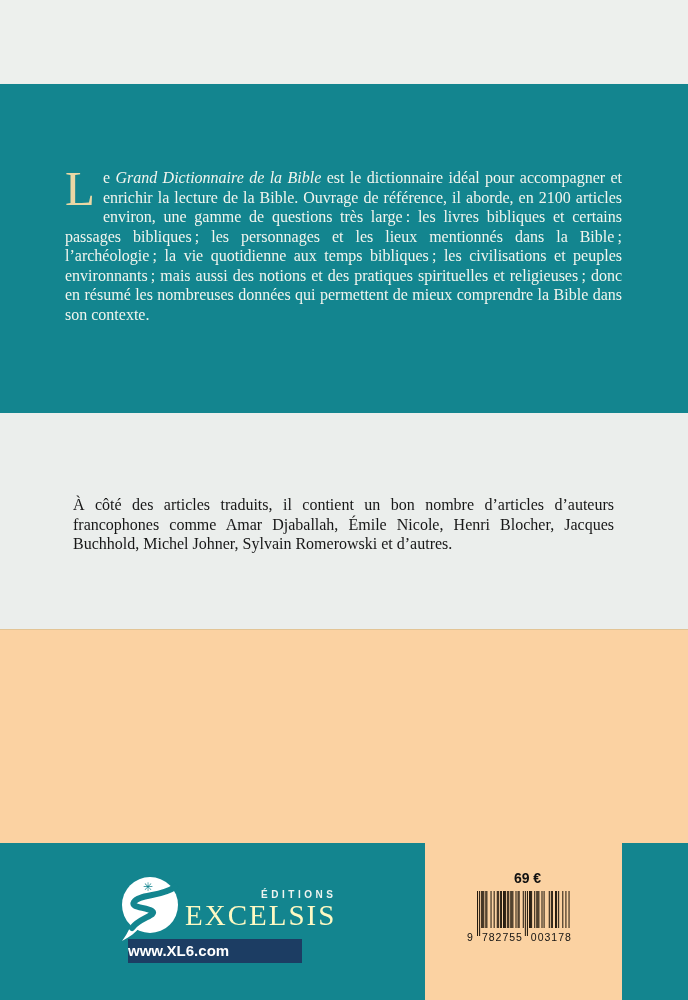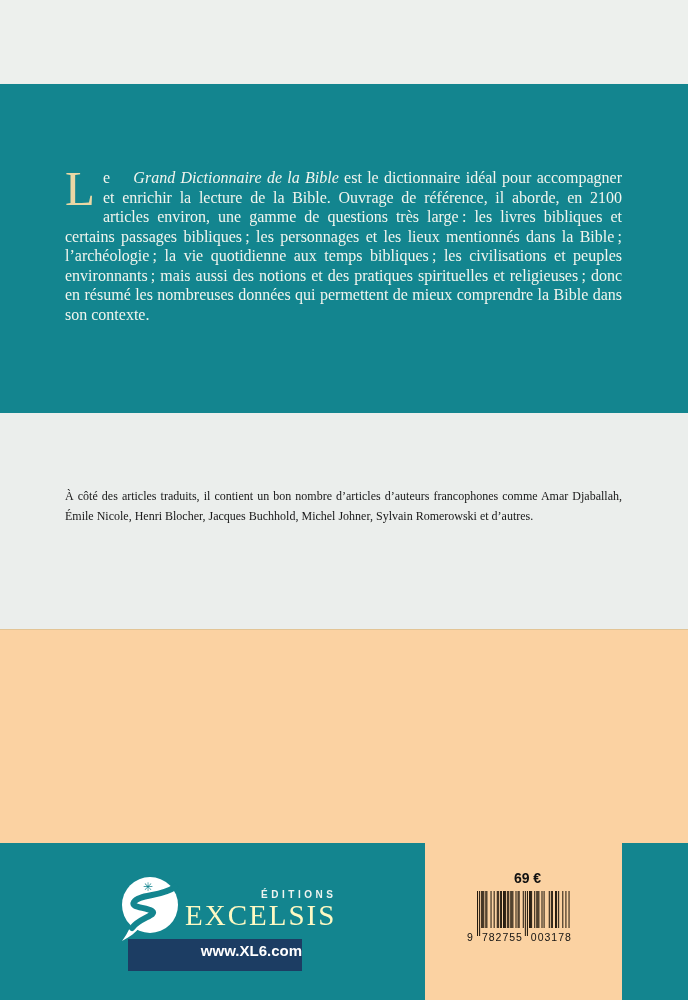--- a/index.html
+++ b/index.html
@@ -12,31 +12,31 @@
   .band-gray{position:absolute;left:0;top:413px;width:688px;height:216px;background:#ebeeec;box-sizing:border-box;padding:74px 66px 0 65px;}
   .band-peach{position:absolute;left:0;top:629px;width:688px;height:214px;background:#fbd2a2;border-top:1px solid #e3c495;}
   .bottom-row{position:absolute;left:0;top:843px;width:688px;height:157px;display:flex;}
   .bl-teal{width:425px;height:157px;background:#13858f;position:relative;}
   .bm-peach{width:197px;height:157px;background:#fbd2a2;position:relative;text-align:center;}
   .br-teal{width:66px;height:157px;background:#13858f;}
 
   
   .lede{margin:0;color:#f2f5ee;font-size:16px;line-height:19.5px;text-align:justify;hyphens:auto;}
   .dropcap{float:left;font-size:49px;line-height:39px;padding:1px 8px 0 0;color:#ead7a4;}
-  .lede em{font-style:italic;margin-left:18px;}
+  .lede em{font-style:italic;}
 
   
-  .contrib{margin:0;color:#171717;font-size:12px;line-height:19.5px;text-align:justify;hyphens:auto;}
+  .contrib{margin:8px;color:#171717;font-size:16px;line-height:19.5px;text-align:justify;hyphens:auto;}
 
   
   .logo-mark{position:absolute;left:119px;top:32px;width:63px;height:66px;}
   .wordmark{position:absolute;left:185px;top:46px;color:#eef4f0;}
   .editions{display:block;font-family:"Liberation Sans",sans-serif;font-size:10px;font-weight:bold;letter-spacing:3.5px;margin-left:24px;color:#eef4f0;text-align:right;}
   .excelsis{display:block;font-size:29px;letter-spacing:2px;line-height:30px;color:#fef9c3;}
-  .urlbox{position:absolute;left:128px;top:96px;width:174px;height:32px;background:#1c3d63;color:#ffffff;font-family:"Liberation Sans",sans-serif;font-size:15px;font-weight:bold;text-align:right;line-height:24px;}
+  .urlbox{position:absolute;left:128px;top:96px;width:174px;height:24px;background:#1c3d63;color:#ffffff;font-family:"Liberation Sans",sans-serif;font-size:15px;font-weight:bold;text-align:left;line-height:24px;}
 
   
   .price{margin:27px 0 0 0;font-family:"Liberation Sans",sans-serif;font-size:14px;font-weight:bold;color:#111;padding-left:8px;}
   .isbn{margin:9px 0 0 0;font-family:"Liberation Sans",sans-serif;font-size:12px;font-weight:bold;color:#111;letter-spacing:.2px;}
   .barcode{margin-top:5px;margin-left:-6px;}
 </style>
 </head>
 <body>
 
 <div class="cover">

